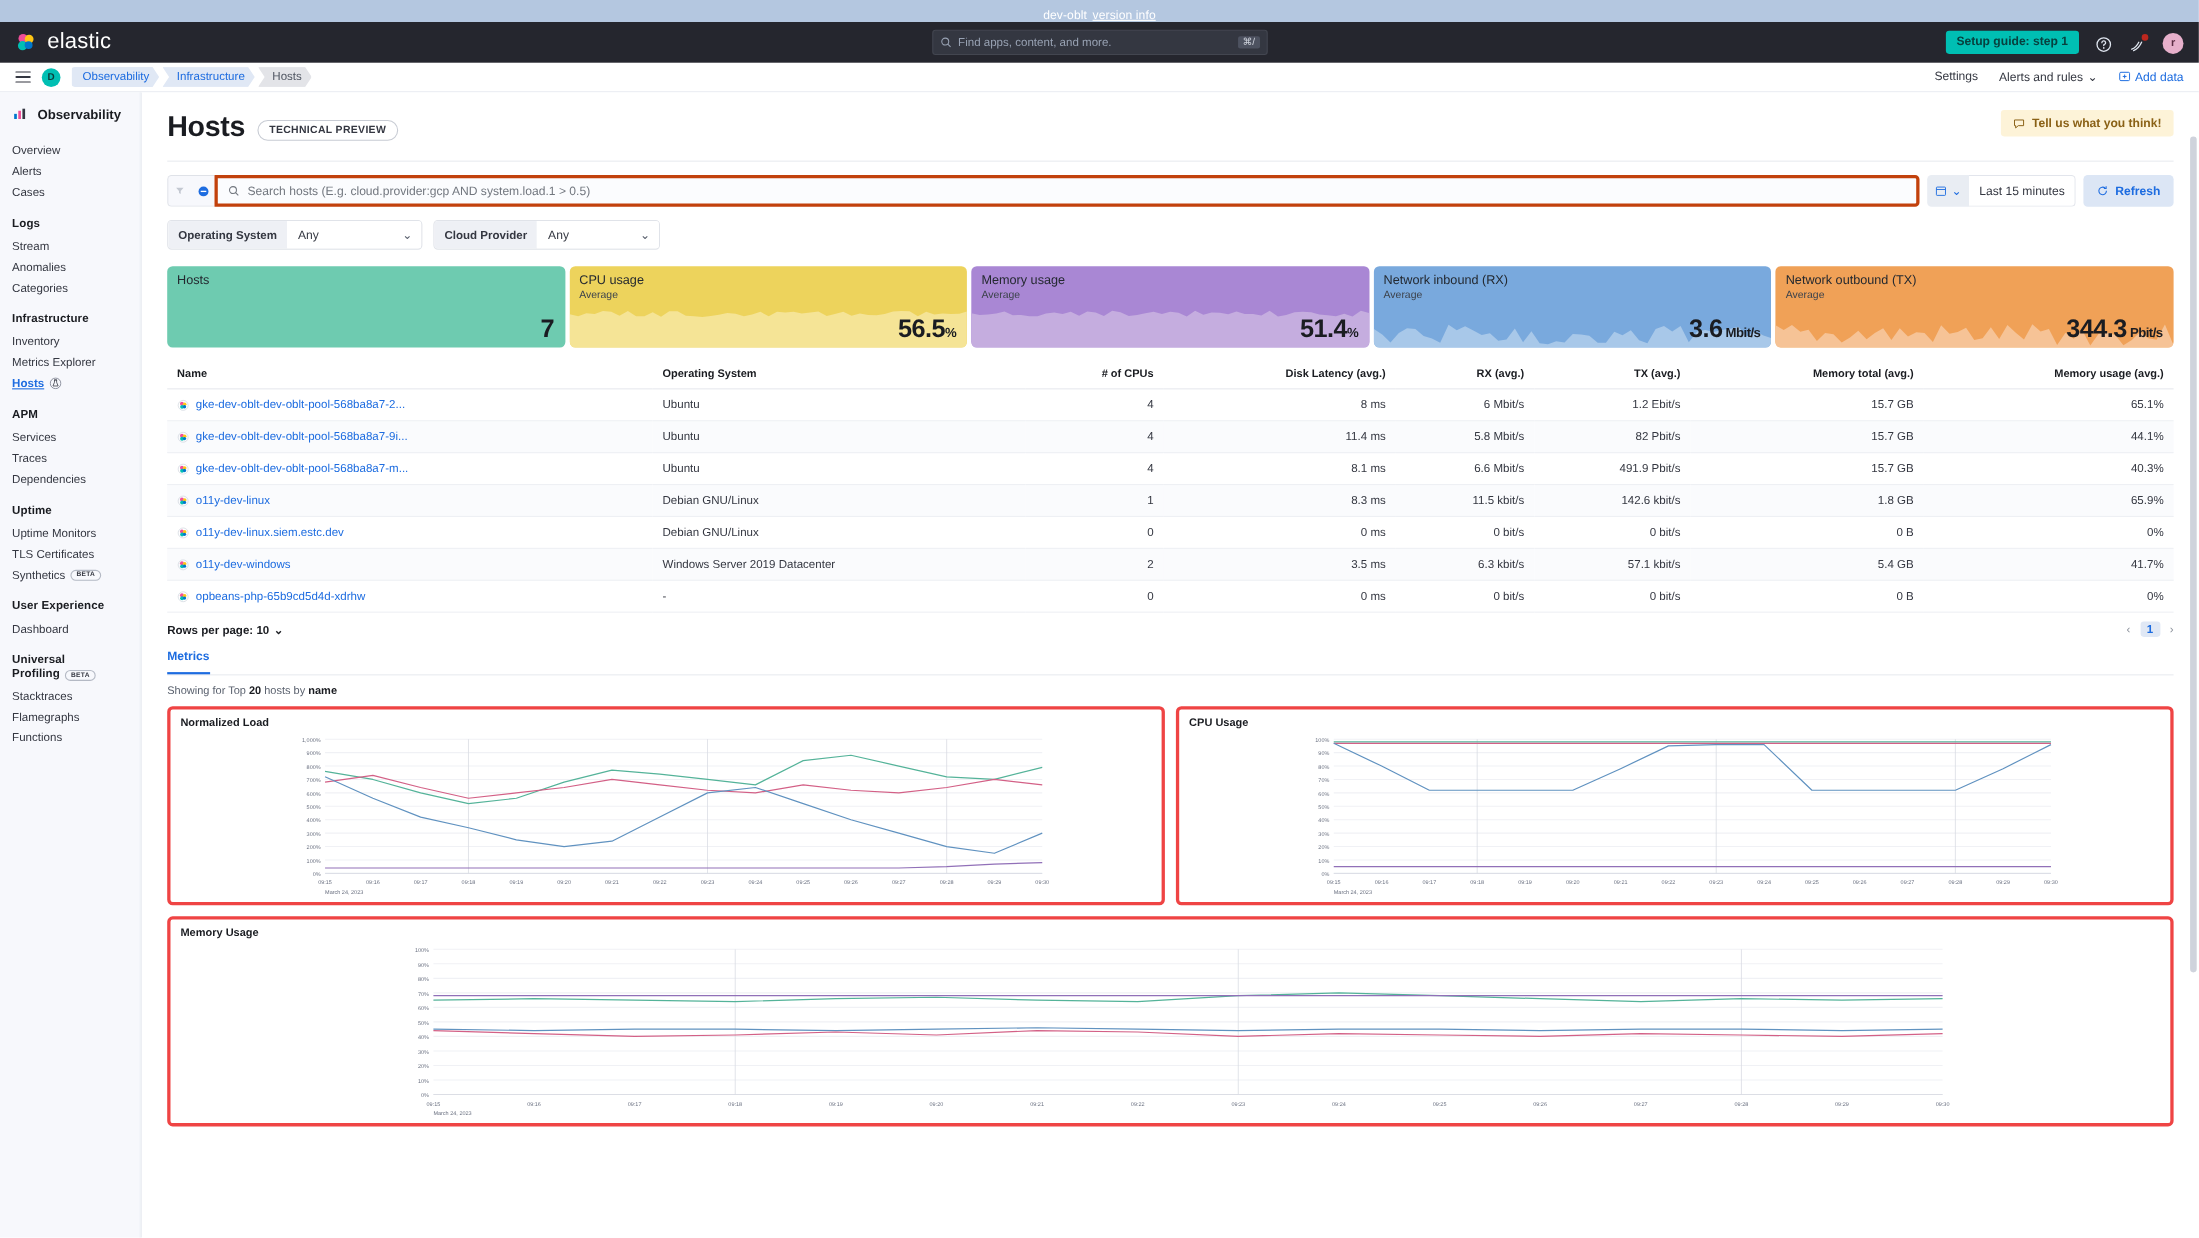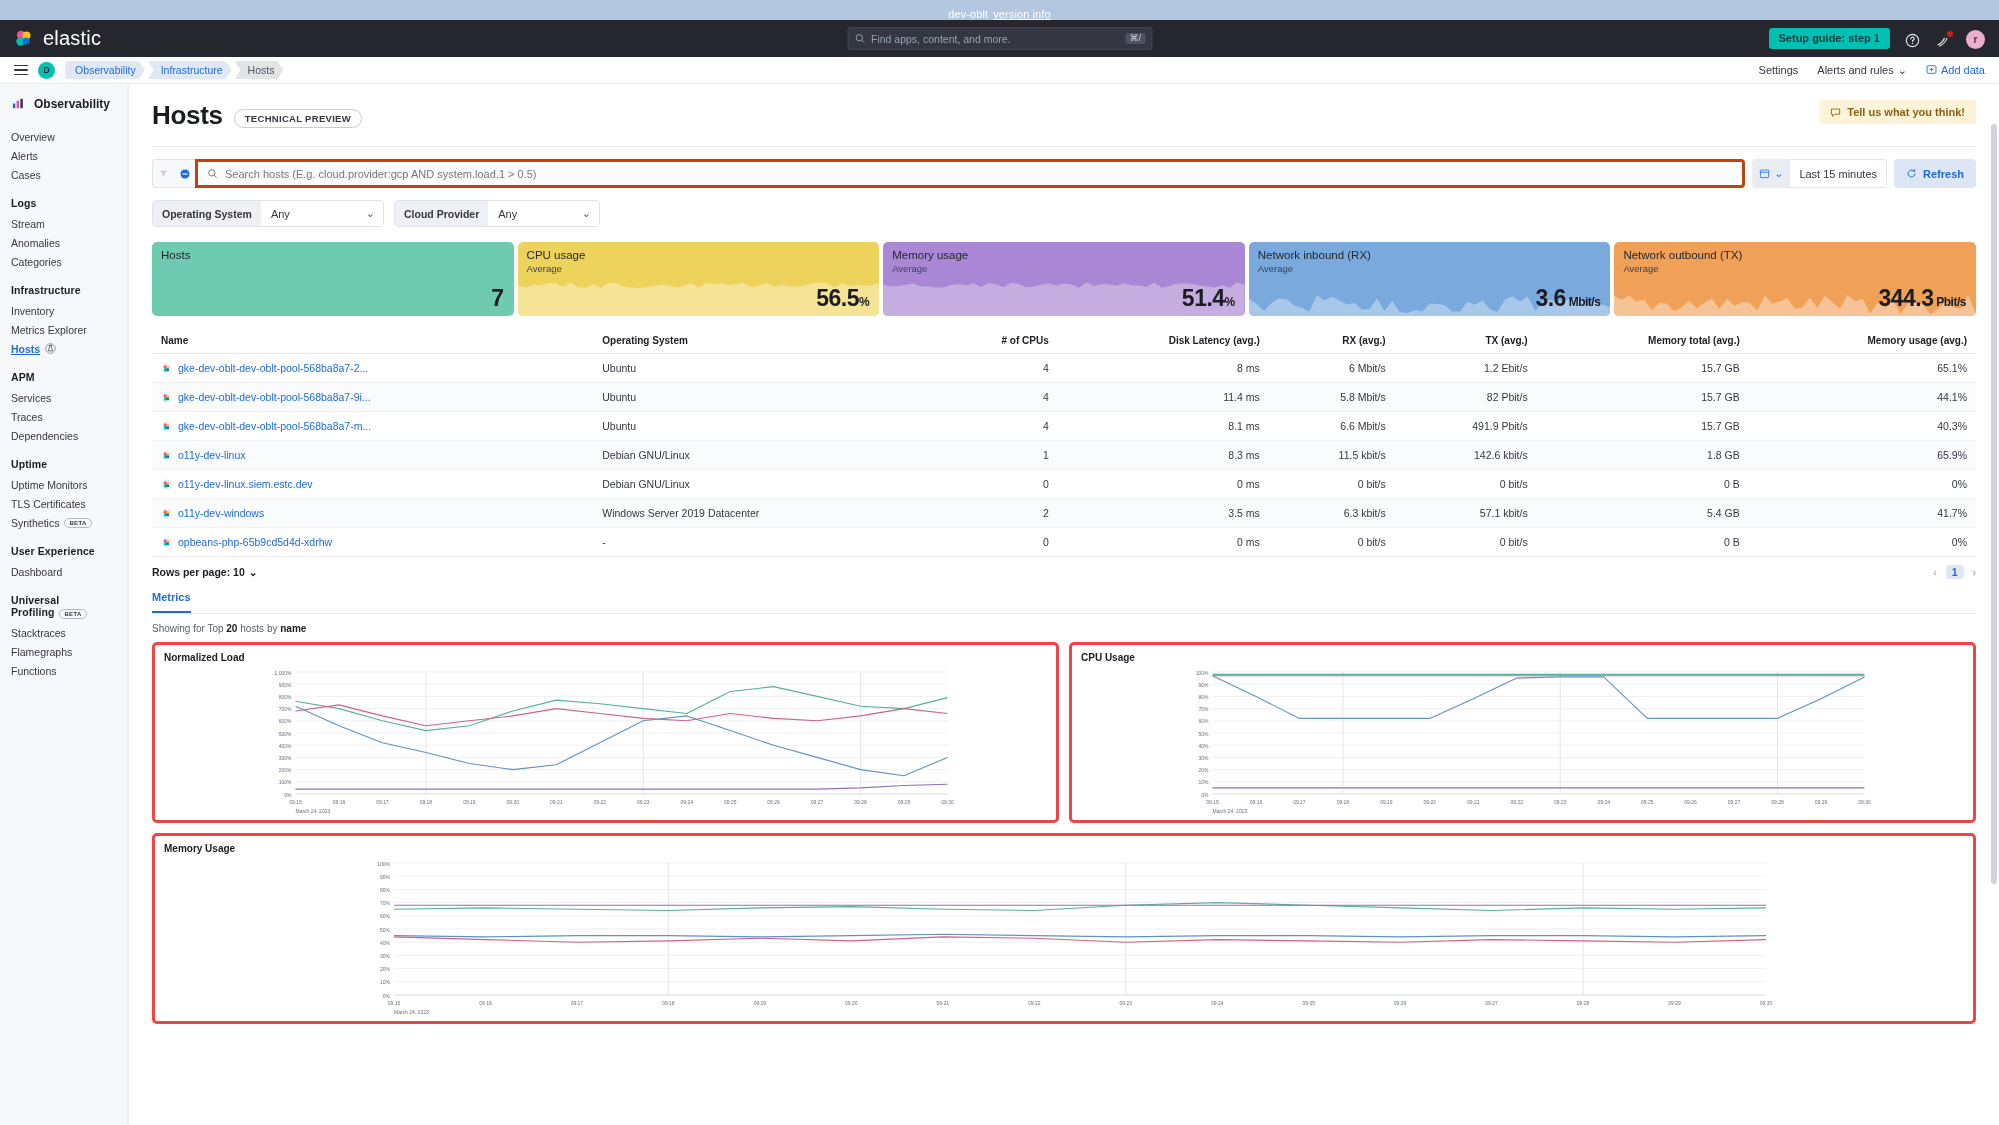--- a/index.html
+++ b/index.html
@@ -211,21 +211,21 @@
   table.hosts th.l, table.hosts td.l { text-align: left; }
   table.hosts td {
     font-size: 10.5px; color: #343741; text-align: right;
     padding: 8px 9px; border-bottom: 1px solid #eef0f4; white-space: nowrap;
   }
   table.hosts tbody tr:nth-child(even) { background: #fafbfd; }
   .host-cell { display: flex; align-items: center; gap: 6px; }
   .host-link { color: #1d6ce0; cursor: pointer; font-size: 10.5px; }
   .host-ico { width: 11px; height: 11px; flex-shrink: 0; }
 
-  .table-foot { display: flex; align-items: center; margin-top: 8px; font-size: 10.5px; }
+  .table-foot { display: flex; align-items: flex-end; margin-top: 8px; font-size: 10.5px; }
   .rows-per-page { color: #1a1c21; font-weight: bold; display:flex; align-items:center; gap:4px; cursor: pointer; }
   .pager { margin-left: auto; display: flex; align-items: center; gap: 9px; color: #8f949e; }
   .pg-num {
     background: #e0e8f5; color: #1d6ce0; border-radius: 3px;
     padding: 1px 6px; font-weight: bold; cursor: pointer;
   }
 
   
   .tabs { display: flex; gap: 18px; margin-top: 12px; border-bottom: 1px solid #e9ebf0; }
   .tab {

